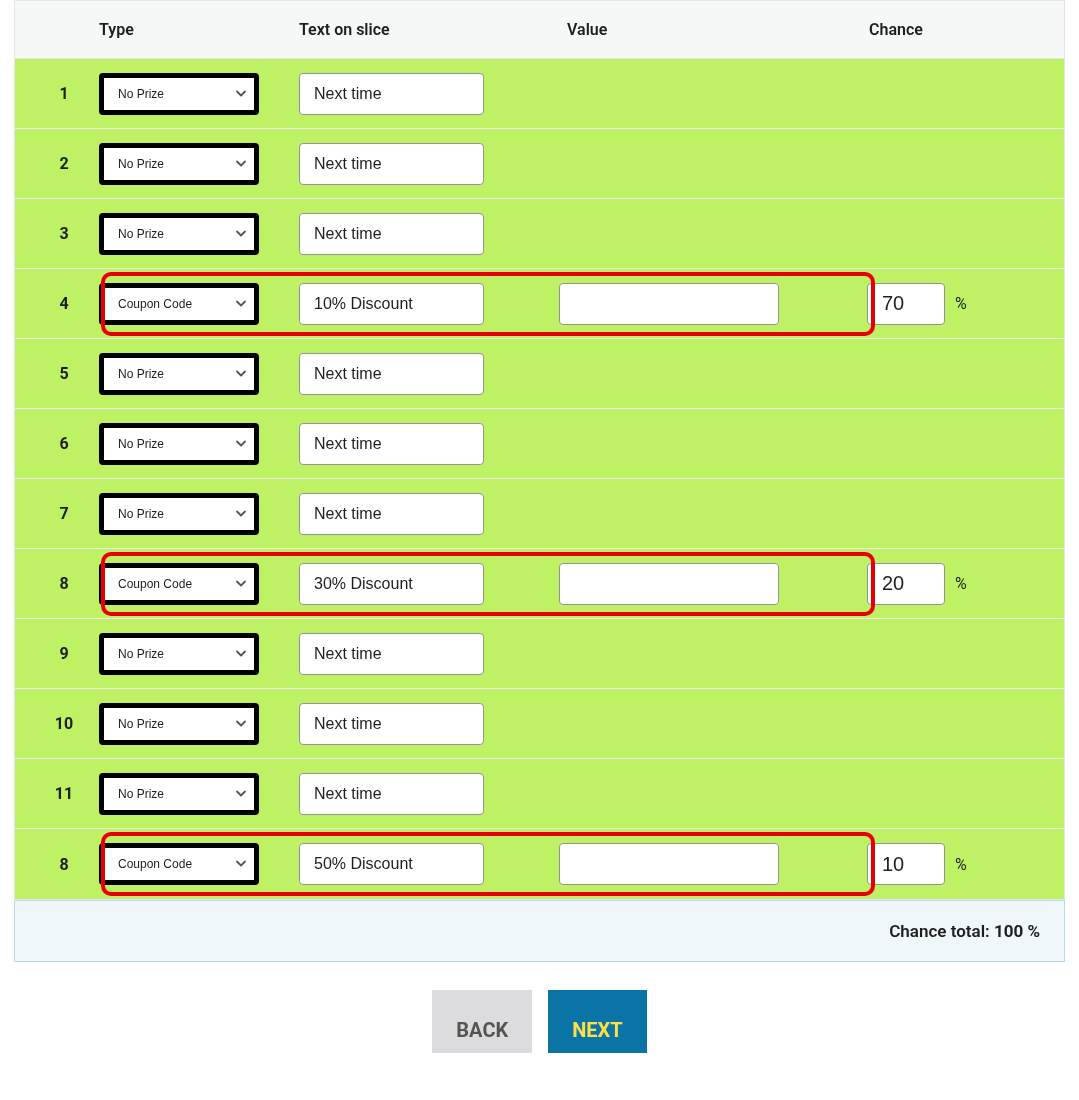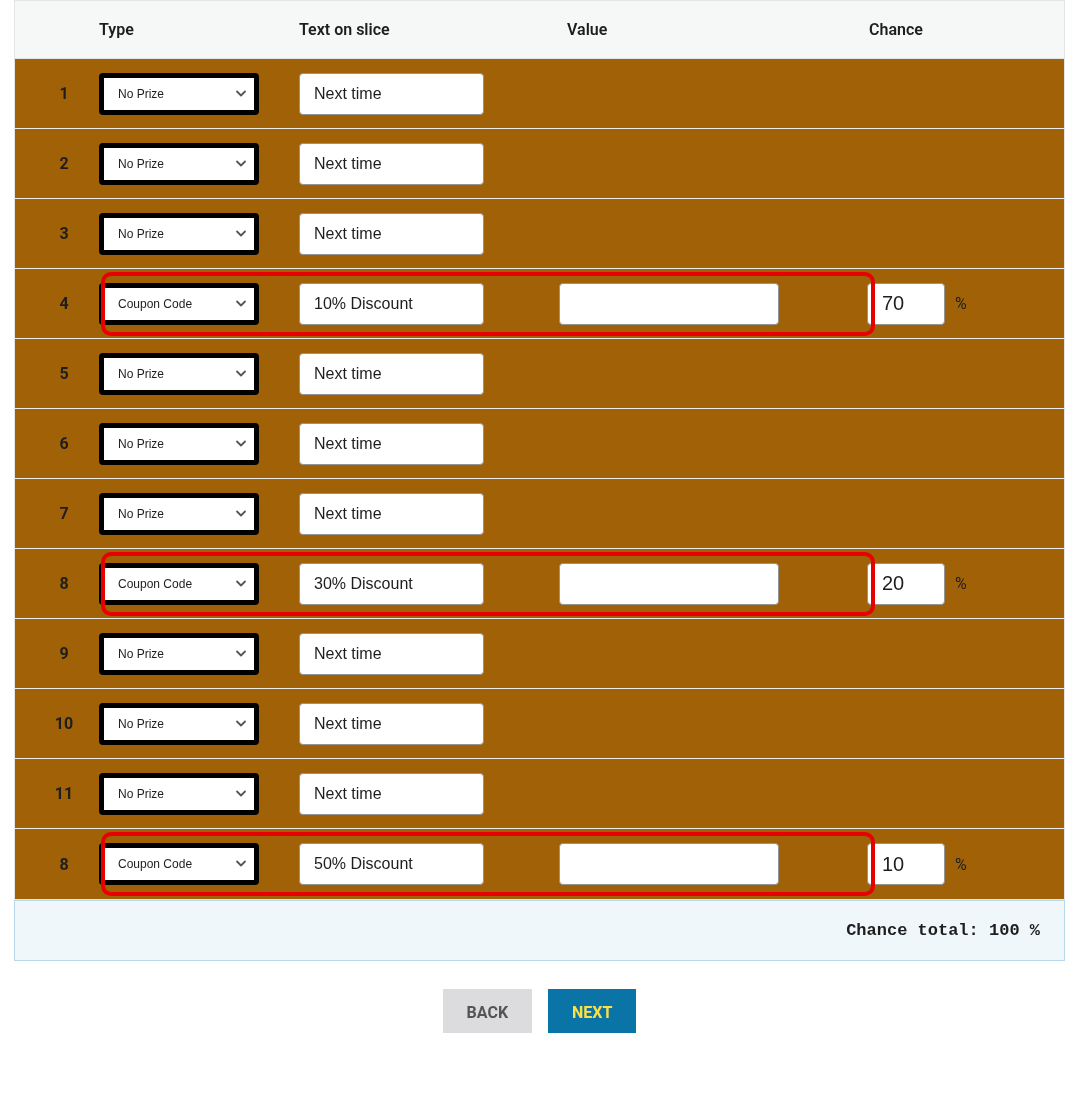--- a/index.html
+++ b/index.html
@@ -1,18 +1,18 @@
 <!DOCTYPE html>
 <html><head>
   <meta charset="utf-8">
   <style>
     * { box-sizing: border-box; margin: 0; padding: 0; }
     body { font-family: -apple-system, BlinkMacSystemFont, "Segoe UI", Roboto, Helvetica, Arial, sans-serif; font-size: 16px; color: #1e1e1e; background: #fff; padding: 0; }
     .container { width: 1079px; margin: 0 auto; padding: 0 14px 28px; }
-    .table { border: 1px solid #e5e5e5; border-radius: 0; background: #a16207; }
+    .table { border: 1px solid #e5e5e5; border-radius: 0; background: #bef264; }
     .thead { display: grid; grid-template-columns: 70px 200px 260px 280px 210px; align-items: center; background: #f6f7f7; border-bottom: 1px solid #e5e5e5; height: 58px; padding: 0 14px; }
     .thead div { font-weight: 600; font-size: 16px; color: #1e1e1e; }
     .th-type { grid-column: 2; }
     .th-text { grid-column: 3; }
     .th-value { grid-column: 4; padding-left: 8px; }
     .th-chance { grid-column: 5; padding-left: 30px; }
 
     .row { display: grid; grid-template-columns: 70px 200px 260px 280px 210px; align-items: center; height: 70px; padding: 0 14px; border-bottom: 1px solid #ededed; position: relative; }
     .row:last-of-type { border-bottom: none; }
     .row .idx { font-weight: 700; text-align: center; font-size: 16px; color: #1e1e1e; }
@@ -21,25 +21,25 @@
     .select-wrap select { width: 100%; height: 42px; border: 5px solid #000000; border-radius: 4px; background: #fff; font-size: 12px; padding: 0 34px 0 14px; color: #1e1e1e; appearance: none; -webkit-appearance: none; cursor: pointer; }
     .select-wrap .chev { position: absolute; right: 12px; top: 50%; transform: translateY(-50%); pointer-events: none; }
 
     .text-input { width: 185px; height: 42px; border: 1px solid #949494; border-radius: 4px; background: #fff; font-size: 16px; padding: 0 14px; color: #1e1e1e; }
     .value-input { width: 220px; height: 42px; border: 1px solid #949494; border-radius: 4px; background: #fff; font-size: 16px; padding: 0 14px; color: #1e1e1e; }
     .chance-wrap { display: flex; align-items: center; gap: 10px; padding-left: 28px; }
     .chance-input { width: 78px; height: 42px; border: 1px solid #949494; border-radius: 4px; background: #fff; font-size: 20px; padding: 0 14px; color: #1e1e1e; }
 
     .highlight { position: absolute; border: 4px solid #e60000; border-radius: 10px; pointer-events: none; z-index: 10; top: 50%; transform: translateY(-50%); height: 64px; left: 86px; width: 774px; }
 
-    .tfoot { background: #f0f7fb; border: 1px solid #b8d9e9; padding: 20px 24px; text-align: right; font-size: 17px; color: #1e1e1e; font-weight: 600; margin-top: 0; font-family: Liberation Mono, monospace; }
+    .tfoot { background: #f0f7fb; border: 1px solid #b8d9e9; padding: 20px 24px; text-align: right; font-size: 17px; color: #1e1e1e; font-weight: 600; margin-top: 0; }
     .tfoot .total-val { font-weight: 700; }
 
     .buttons { text-align: center; margin-top: 28px; }
-    .btn { display: inline-block; height: 44px; line-height: 48px; padding: 0 24px; font-size: 16px; font-weight: 700; border: none; cursor: pointer; font-family: inherit; }
+    .btn { display: inline-block; height: 63px; line-height: 48px; padding: 16px 24px; font-size: 20px; font-weight: 700; border: none; cursor: pointer; font-family: inherit; }
     .btn-back { background: #dcdcde; color: #545454; margin-right: 12px; }
     .btn-next { background: #0a74a6; color: #fde047; }
   </style>
 </head>
 <body>
 <div class="container">
 
 <div class="table">
   <div class="thead">
     <div></div>

